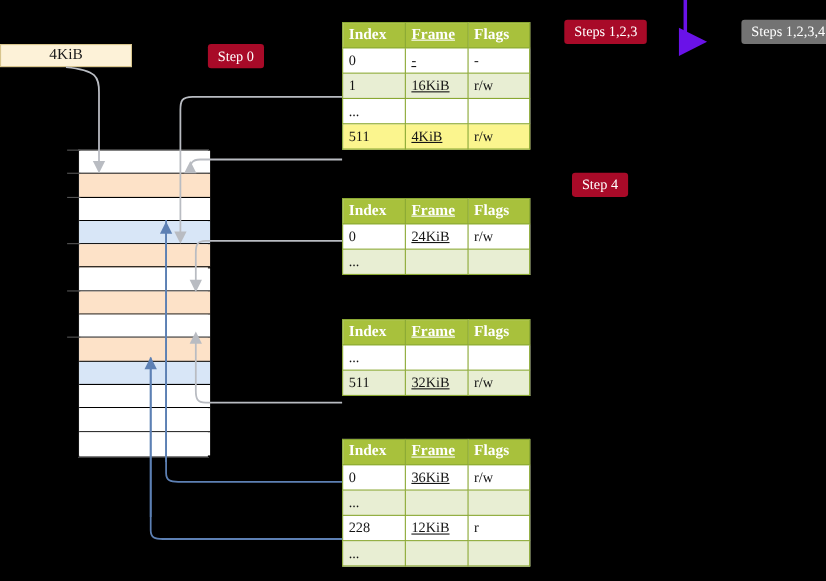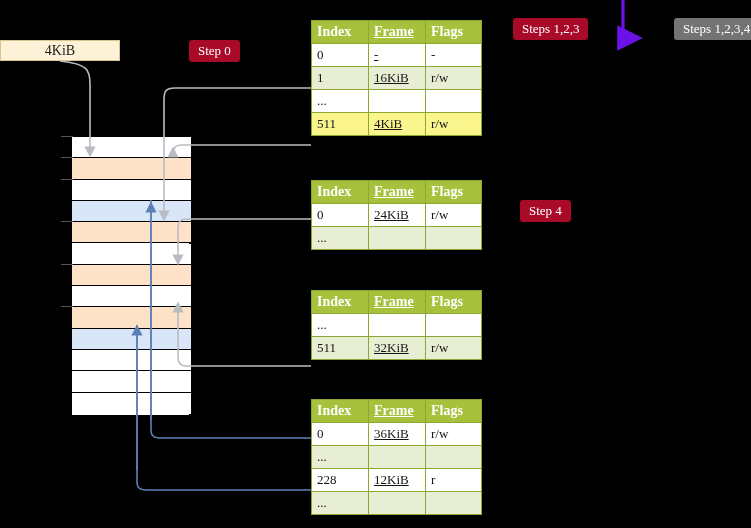--- a/index.html
+++ b/index.html
@@ -114,21 +114,21 @@
   <div class="caption-box" style="left:0px; top:40px; width:120px; height:21px;">
     <span>4KiB</span>
   </div>
 
   <div class="pill red" style="left:189px; top:40px;">Step 0</div>
 
   <div class="pill red" style="left:513px; top:18px;">Steps 1,2,3</div>
 
   <div class="pill purple" style="left:652px; top:18px;">Steps 1,2,3,4</div>
 
-  <div class="pill red" style="left:520px; top:157px;margin-top:43px;">Step 4</div>
+  <div class="pill red" style="left:520px; top:157px;">Step 4</div>
 
   <div id="memcol">
       <div class="memrow white" style="top: 0px; height: 21.3px;"></div>
       <div class="memrow peach" style="top: 21.3px; height: 21.3px;"></div>
       <div class="memrow white" style="top: 42.6px; height: 21.3px;"></div>
       <div class="memrow blue" style="top: 63.9px; height: 21.3px;"></div>
       <div class="memrow peach" style="top: 85.2px; height: 21.3px;"></div>
       <div class="memrow white" style="top: 106.5px; height: 21.3px;"></div>
       <div class="memrow peach" style="top: 127.8px; height: 21.3px;"></div>
       <div class="memrow white" style="top: 149.1px; height: 21.3px;"></div>

